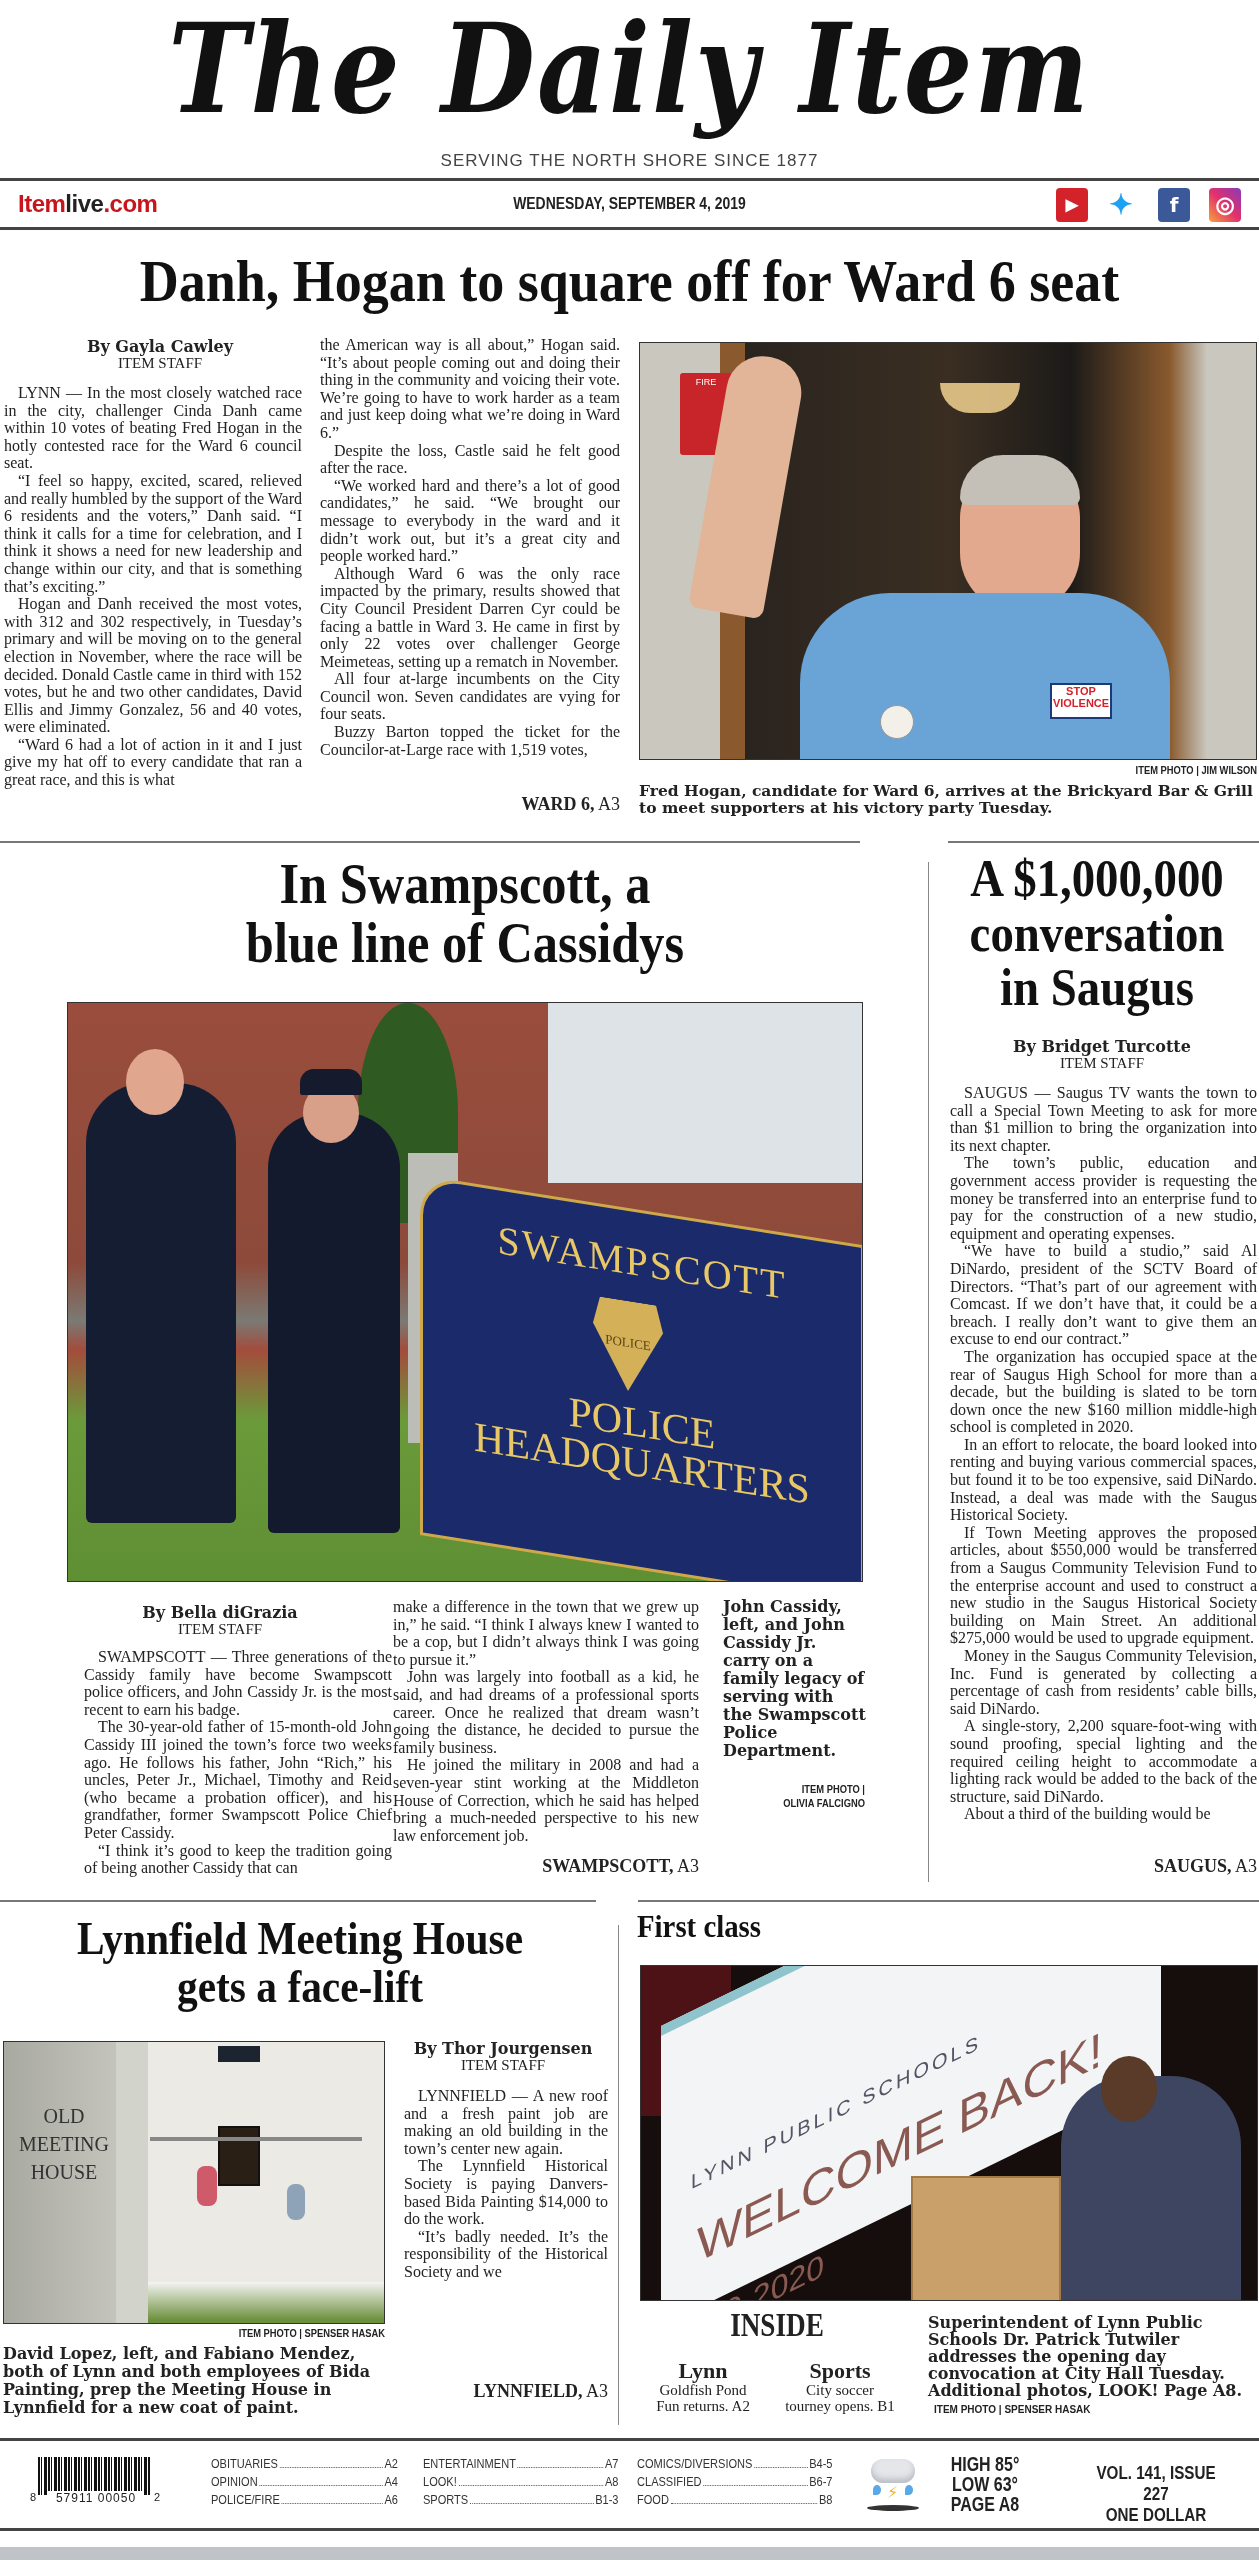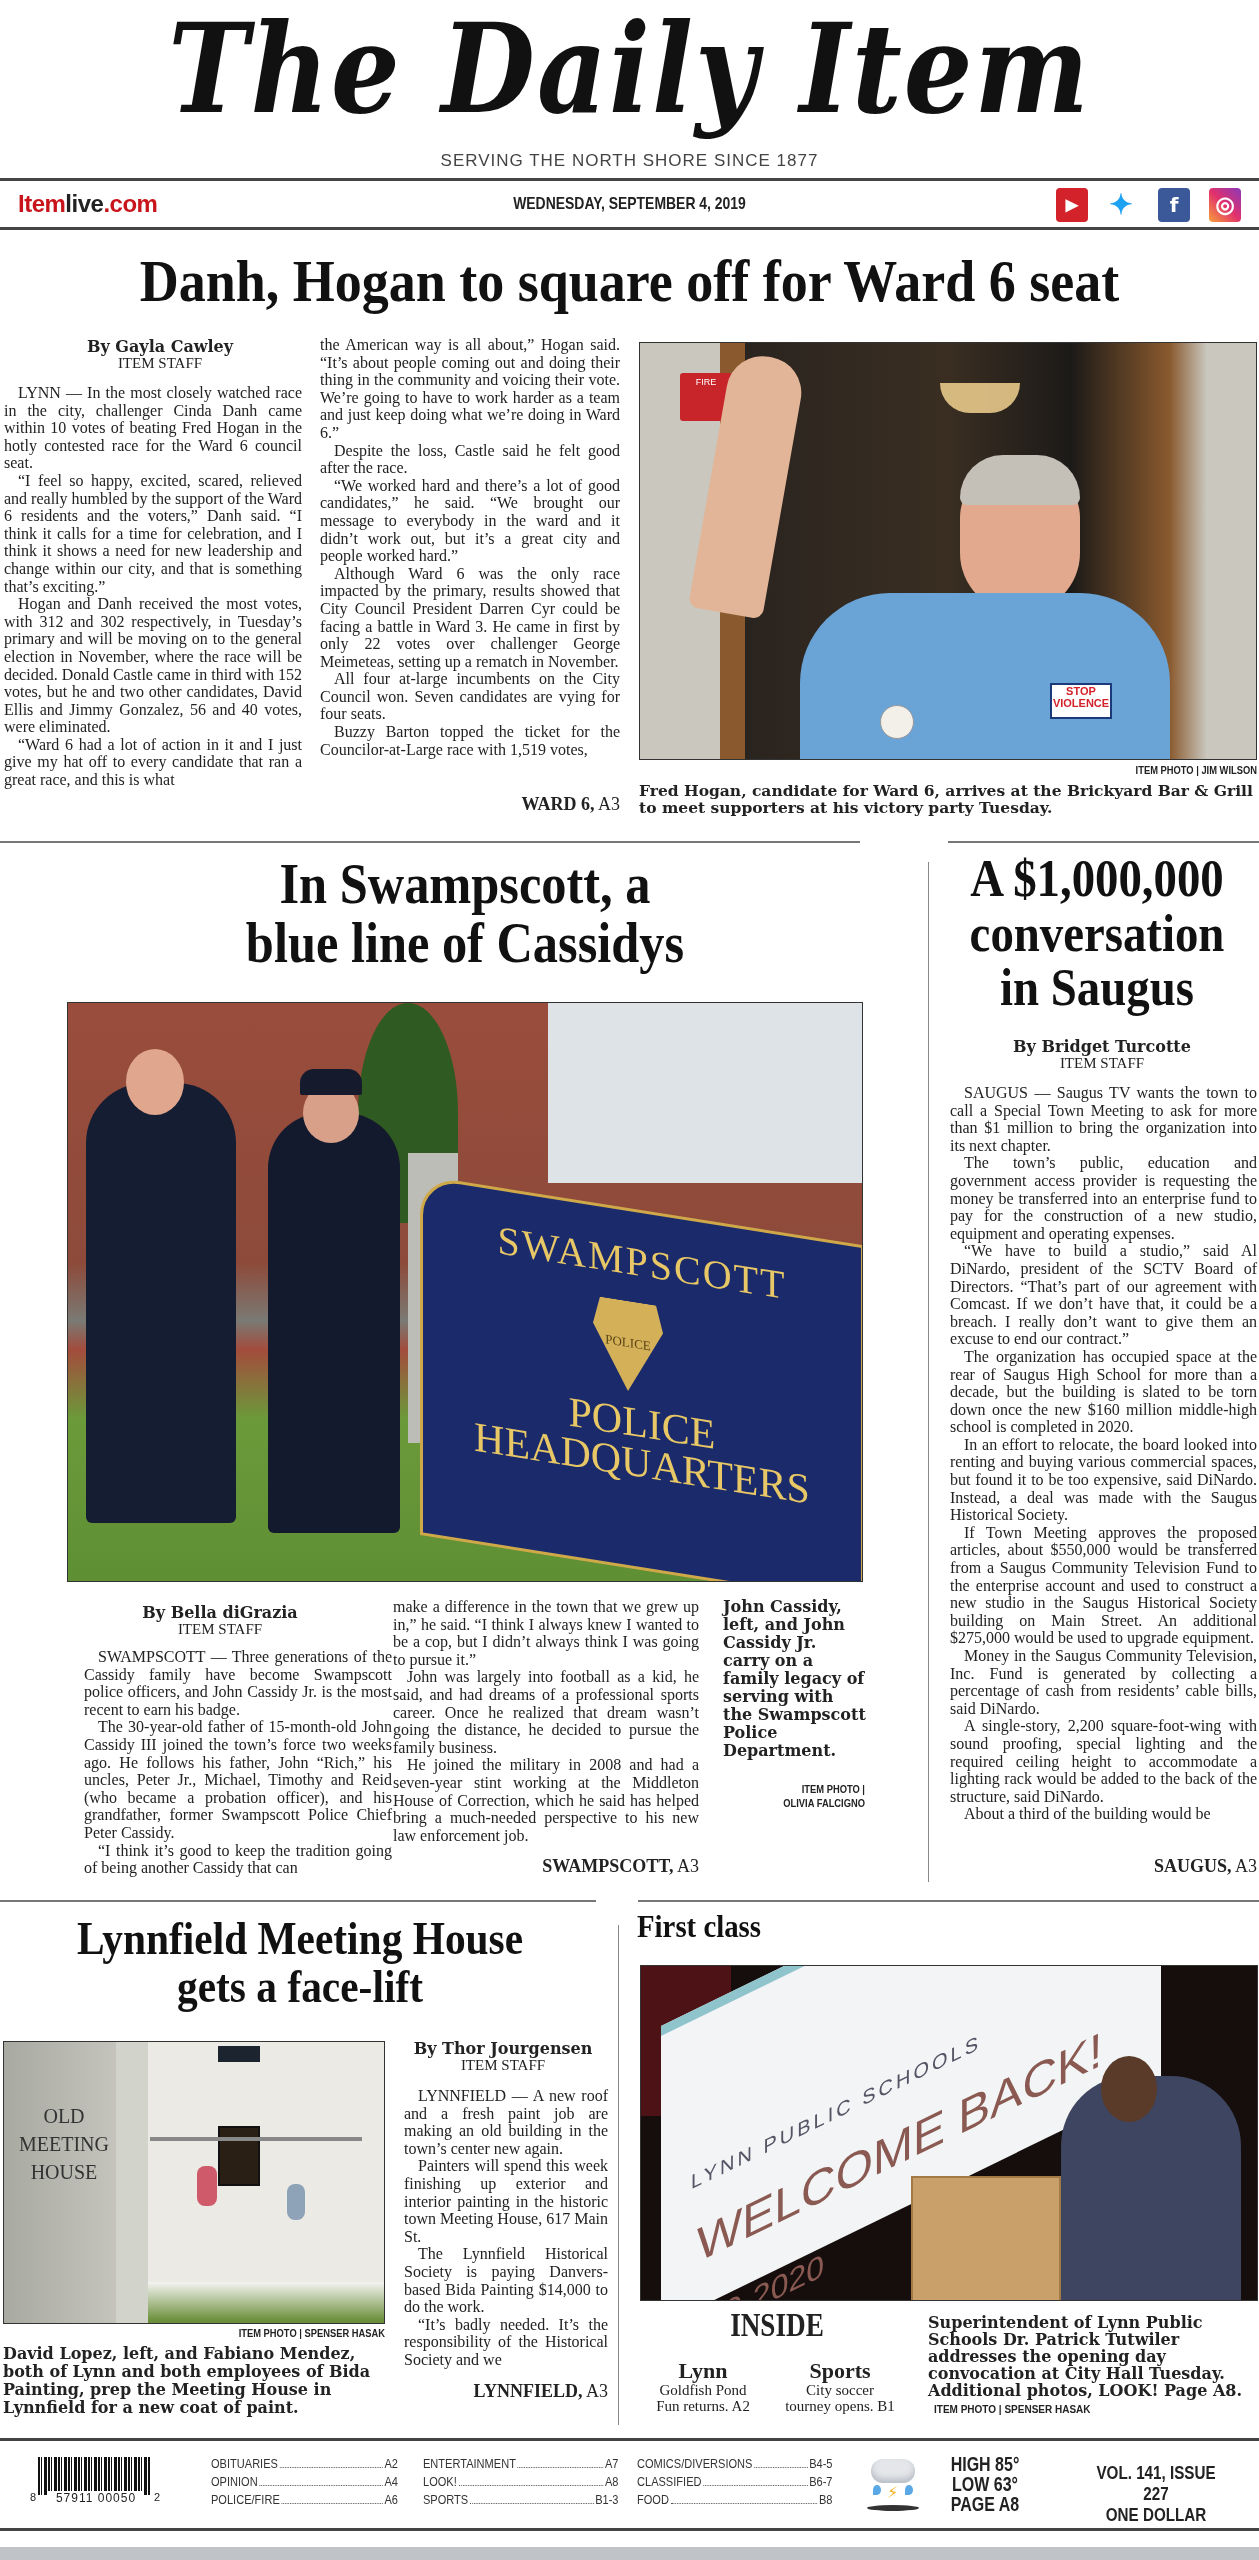--- a/index.html
+++ b/index.html
@@ -68,21 +68,21 @@
   <p style="text-indent:0">the American way is all about,” Hogan said. “It’s about people coming out and doing their thing in the community and voicing their vote. We’re going to have to work harder as a team and just keep doing what we’re doing in Ward 6.”</p>
   <p>Despite the loss, Castle said he felt good after the race.</p>
   <p>“We worked hard and there’s a lot of good candidates,” he said. “We brought our message to everybody in the ward and it didn’t work out, but it’s a great city and people worked hard.”</p>
   <p>Although Ward 6 was the only race impacted by the primary, results showed that City Council President Darren Cyr could be facing a battle in Ward 3. He came in first by only 22 votes over challenger George Meimeteas, setting up a rematch in November.</p>
   <p>All four at-large incumbents on the City Council won. Seven candidates are vying for four seats.</p>
   <p>Buzzy Barton topped the ticket for the Councilor-at-Large race with 1,519 votes,</p>
 </div>
 <div class="abs jump" style="left:320px;top:794px;width:300px"><b>WARD 6,</b><span> A3</span></div>
 
 <div class="abs photo" style="left:639px;top:342px;width:618px;height:418px;background:linear-gradient(90deg,#c9c7be 0,#c9c7be 13%,#8a5a2e 13%,#8a5a2e 17%,#2a241f 17%,#3a2e22 50%,#1c1a18 70%,#8a5a2e 86%,#c9c7be 92%)">
-  <div class="abs" style="left:40px;top:30px;width:52px;height:48px;background:#c8252a;border-radius:3px;color:#fff;font-family:'Liberation Sans',sans-serif;font-size:9px;text-align:center;padding-top:4px">FIRE</div>
+  <div class="abs" style="left:40px;top:30px;width:52px;height:82px;background:#c8252a;border-radius:3px;color:#fff;font-family:'Liberation Sans',sans-serif;font-size:9px;text-align:center;padding-top:4px">FIRE</div>
   <div class="abs" style="left:300px;top:40px;width:80px;height:30px;background:#e8c98a;border-radius:0 0 40px 40px;opacity:.9"></div>
   <div class="abs" style="left:70px;top:12px;width:75px;height:260px;background:#e2b598;border-radius:36px 36px 10px 10px;transform:rotate(10deg)"></div>
   <div class="abs" style="left:320px;top:120px;width:120px;height:150px;background:#e3a98e;border-radius:55px 55px 60px 60px"></div>
   <div class="abs" style="left:320px;top:112px;width:120px;height:50px;background:#c4c0b8;border-radius:60px 60px 10px 10px"></div>
   <div class="abs" style="left:160px;top:250px;width:370px;height:170px;background:#6aa3d6;border-radius:90px 90px 0 0"></div>
   <div class="abs" style="left:240px;top:362px;width:34px;height:34px;border-radius:50%;background:#f3f0ea;border:1px solid #999"></div>
   <div class="abs" style="left:410px;top:340px;width:62px;height:36px;color:#d3222a;font-family:'Liberation Sans',sans-serif;font-weight:bold;font-size:11px;line-height:12px;text-align:center;background:#fff;border:2px solid #1b3a7a">STOP VIOLENCE</div>
 </div>
 <div class="abs credit" style="left:639px;top:764px;width:618px">ITEM PHOTO | JIM WILSON</div>
 <div class="abs cutline" style="left:639px;top:782px;width:620px;font-size:15.5px">Fred Hogan, candidate for Ward 6, arrives at the Brickyard Bar &amp; Grill to meet supporters at his victory party Tuesday.</div>
@@ -177,21 +177,20 @@
   <div class="abs" style="left:144px;top:240px;width:238px;height:43px;background:linear-gradient(180deg,#f4f4f2,#6b8f3a 90%)"></div>
 </div>
 <div class="abs credit" style="left:3px;top:2327px;width:382px">ITEM PHOTO | SPENSER HASAK</div>
 <div class="abs cutline" style="left:3px;top:2345px;width:386px;font-size:16px;line-height:18px">David Lopez, left, and Fabiano Mendez, both of Lynn and both employees of Bida Painting, prep the Meeting House in Lynnfield for a new coat of paint.</div>
 <div class="abs" style="left:398px;top:2040px;width:210px">
   <div class="byline">By Thor Jourgensen</div>
   <div class="staff">ITEM STAFF</div>
 </div>
 <div class="abs body" style="left:404px;top:2087px;width:204px">
   <p>LYNNFIELD — A new roof and a fresh paint job are making an old building in the town’s center new again.</p>
-  <p>Painters will spend this week finishing up exterior and interior painting in the historic town Meeting House, 617 Main St.</p>
   <p>The Lynnfield Historical Society is paying Danvers-based Bida Painting $14,000 to do the work.</p>
   <p>“It’s badly needed. It’s the responsibility of the Historical Society and we</p>
 </div>
 <div class="abs jump" style="left:404px;top:2381px;width:204px"><b>LYNNFIELD,</b><span> A3</span></div>
 
 <div class="abs vrule" style="left:618px;top:1925px;height:500px"></div>
 
 <h3 class="abs hed" style="left:637px;top:1910px;width:200px;font-size:32px;text-align:left;transform-origin:left">First class</h3>
 <div class="abs photo" style="left:640px;top:1965px;width:618px;height:336px;background:#150e0c">
   <div class="abs" style="left:0;top:0;width:90px;height:150px;background:#5a1418;opacity:.8"></div>

